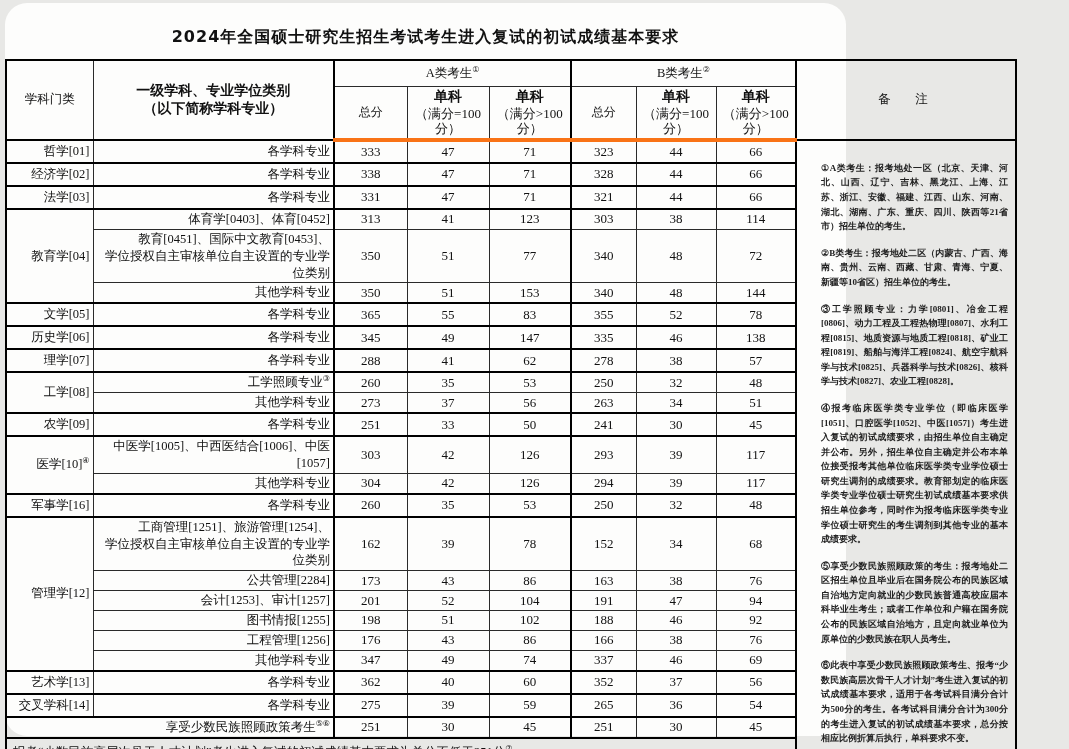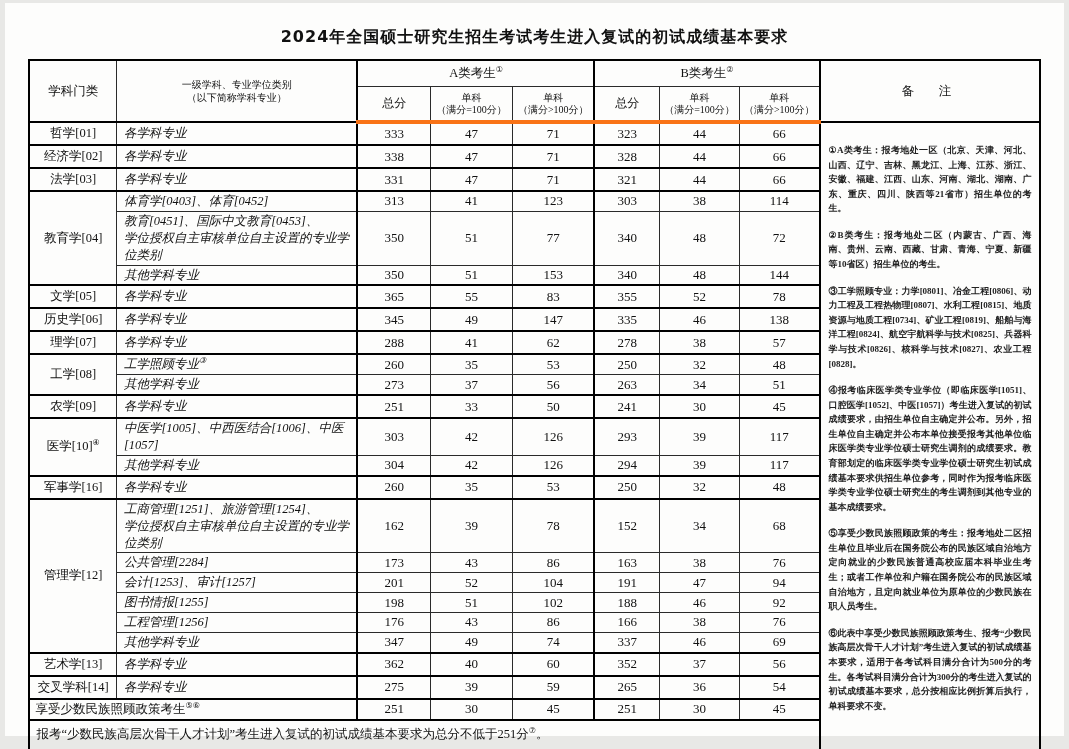--- a/index.html
+++ b/index.html
@@ -4,22 +4,23 @@
 <style>
   * { box-sizing: border-box; }
   html,body { margin:0; padding:0; }
   body {
     width:1069px; height:749px; overflow:hidden;
     background:#e8e8e6;
     font-family:"Liberation Serif","DejaVu Serif",serif;
     color:#111;
   }
   .page {
-    position:absolute; left:5px; top:3px; width:1059px; height:733px;
+    position:absolute; left:5px; top:3px; width:841px; height:733px;
     background:#fdfdfc;
+    border-radius:22px;
   }
   .doc-title {
     text-align:center; font-weight:bold; font-size:16px;
     padding-top:24px; margin:0 0 11px 0; letter-spacing:1px;
     font-family:"DejaVu Sans","Liberation Sans",sans-serif;
   }
   table.score-table {
     border-collapse:collapse; table-layout:fixed;
     margin:0 auto; width:1010px;
     font-size:12px;
@@ -27,35 +28,35 @@
   .score-table th, .score-table td {
     border:1px solid #2a2a2a; padding:1px 3px;
     font-weight:normal; overflow:hidden;
   }
   .score-table { border:2px solid #000; }
   thead tr.h1 th { height:26px; font-size:12.5px; }
   thead tr.h2 th { height:36px; }
   thead th { text-align:center; }
   thead tr.h2 th { border-bottom:4px solid #f97316; }
   thead th.span2 { border-bottom:2px solid #000; }
-  .sub-small { font-size:10px; display:block; line-height:1.2; }
-  .sub-main  { font-size:10px; display:block; line-height:1.3; }
+  .sub-small { font-size:13px; display:block; line-height:1.2; }
+  .sub-main  { font-size:14px; display:block; line-height:1.3;font-weight:bold; }
   .t-left { border-left:2px solid #000 !important; }
   tr.gs td, tr.gs th { border-top:2px solid #000; }
-  td.cat  { text-align:center; height:23px; font-size:12.5px; }
-  td.prog { text-align:left; padding-left:7px; white-space:pre-line; line-height:1.35; font-size:12.5px;font-style:italic; }
+  td.cat  { text-align:right; height:23px; font-size:12.5px; }
+  td.prog { text-align:right; padding-left:7px; white-space:pre-line; line-height:1.35; font-size:12.5px; }
   td.num  { text-align:center; font-size:13px; }
   tr.tall td { height:45px;margin-top:36px; }
-  td.full-label { text-align:left; padding-left:5px; font-size:12.5px; }
+  td.full-label { text-align:right; padding-left:5px; font-size:12.5px; }
   td.notes-cell {
     vertical-align:top; text-align:justify;
     padding:20px 7px 6px 8px;
     font-size:9px; line-height:1.62; font-weight:bold; color:#222;
   }
-  td.notes-cell p { margin:0 0 12px 0; }
+  td.notes-cell p { margin:0 0 12px 16px; }
   td.footer-cell { height:30px; text-align:left; padding-left:6px; font-size:12.5px; }
   sup.circ { font-size:8px; vertical-align:super; line-height:0; }
   .notes-head { letter-spacing:6px; font-weight:bold; }
 </style>
 </head>
 <body>
 
 <div class="page">
   <h1 class="doc-title">2024年全国硕士研究生招生考试考生进入复试的初试成绩基本要求</h1>
 
@@ -109,21 +110,21 @@
           <td class="prog"><span>各学科专业</span></td>
           <td class="num t-left">333</td>
           <td class="num">47</td>
           <td class="num">71</td>
           <td class="num t-left">323</td>
           <td class="num">44</td>
           <td class="num">66</td>
           <td class="notes-cell t-left" rowspan="25">
             <p>①A类考生：报考地处一区（北京、天津、河北、山西、辽宁、吉林、黑龙江、上海、江苏、浙江、安徽、福建、江西、山东、河南、湖北、湖南、广东、重庆、四川、陕西等21省市）招生单位的考生。</p>
             <p>②B类考生：报考地处二区（内蒙古、广西、海南、贵州、云南、西藏、甘肃、青海、宁夏、新疆等10省区）招生单位的考生。</p>
-            <p>③工学照顾专业：力学[0801]、冶金工程[0806]、动力工程及工程热物理[0807]、水利工程[0815]、地质资源与地质工程[0734]、矿业工程[0819]、船舶与海洋工程[0824]、航空宇航科学与技术[0825]、兵器科学与技术[0826]、核科学与技术[0827]、农业工程[0828]。</p>
+            <p>③工学照顾专业：力学[0801]、冶金工程[0806]、动力工程及工程热物理[0807]、水利工程[0815]、地质资源与地质工程[0818]、矿业工程[0819]、船舶与海洋工程[0824]、航空宇航科学与技术[0825]、兵器科学与技术[0826]、核科学与技术[0827]、农业工程[0828]。</p>
             <p>④报考临床医学类专业学位（即临床医学[1051]、口腔医学[1052]、中医[1057]）考生进入复试的初试成绩要求，由招生单位自主确定并公布。另外，招生单位自主确定并公布本单位接受报考其他单位临床医学类专业学位硕士研究生调剂的成绩要求。教育部划定的临床医学类专业学位硕士研究生初试成绩基本要求供招生单位参考，同时作为报考临床医学类专业学位硕士研究生的考生调剂到其他专业的基本成绩要求。</p>
             <p>⑤享受少数民族照顾政策的考生：报考地处二区招生单位且毕业后在国务院公布的民族区域自治地方定向就业的少数民族普通高校应届本科毕业生考生；或者工作单位和户籍在国务院公布的民族区域自治地方，且定向就业单位为原单位的少数民族在职人员考生。</p>
             <p>⑥此表中享受少数民族照顾政策考生、报考“少数民族高层次骨干人才计划”考生进入复试的初试成绩基本要求，适用于各考试科目满分合计为500分的考生。各考试科目满分合计为300分的考生进入复试的初试成绩基本要求，总分按相应比例折算后执行，单科要求不变。</p>
           </td>
         </tr>
         <tr class="gs">
           <td class="cat" rowspan="1"><span>经济学[02]</span></td>
           <td class="prog"><span>各学科专业</span></td>
           <td class="num t-left">338</td>
           <td class="num">47</td>

